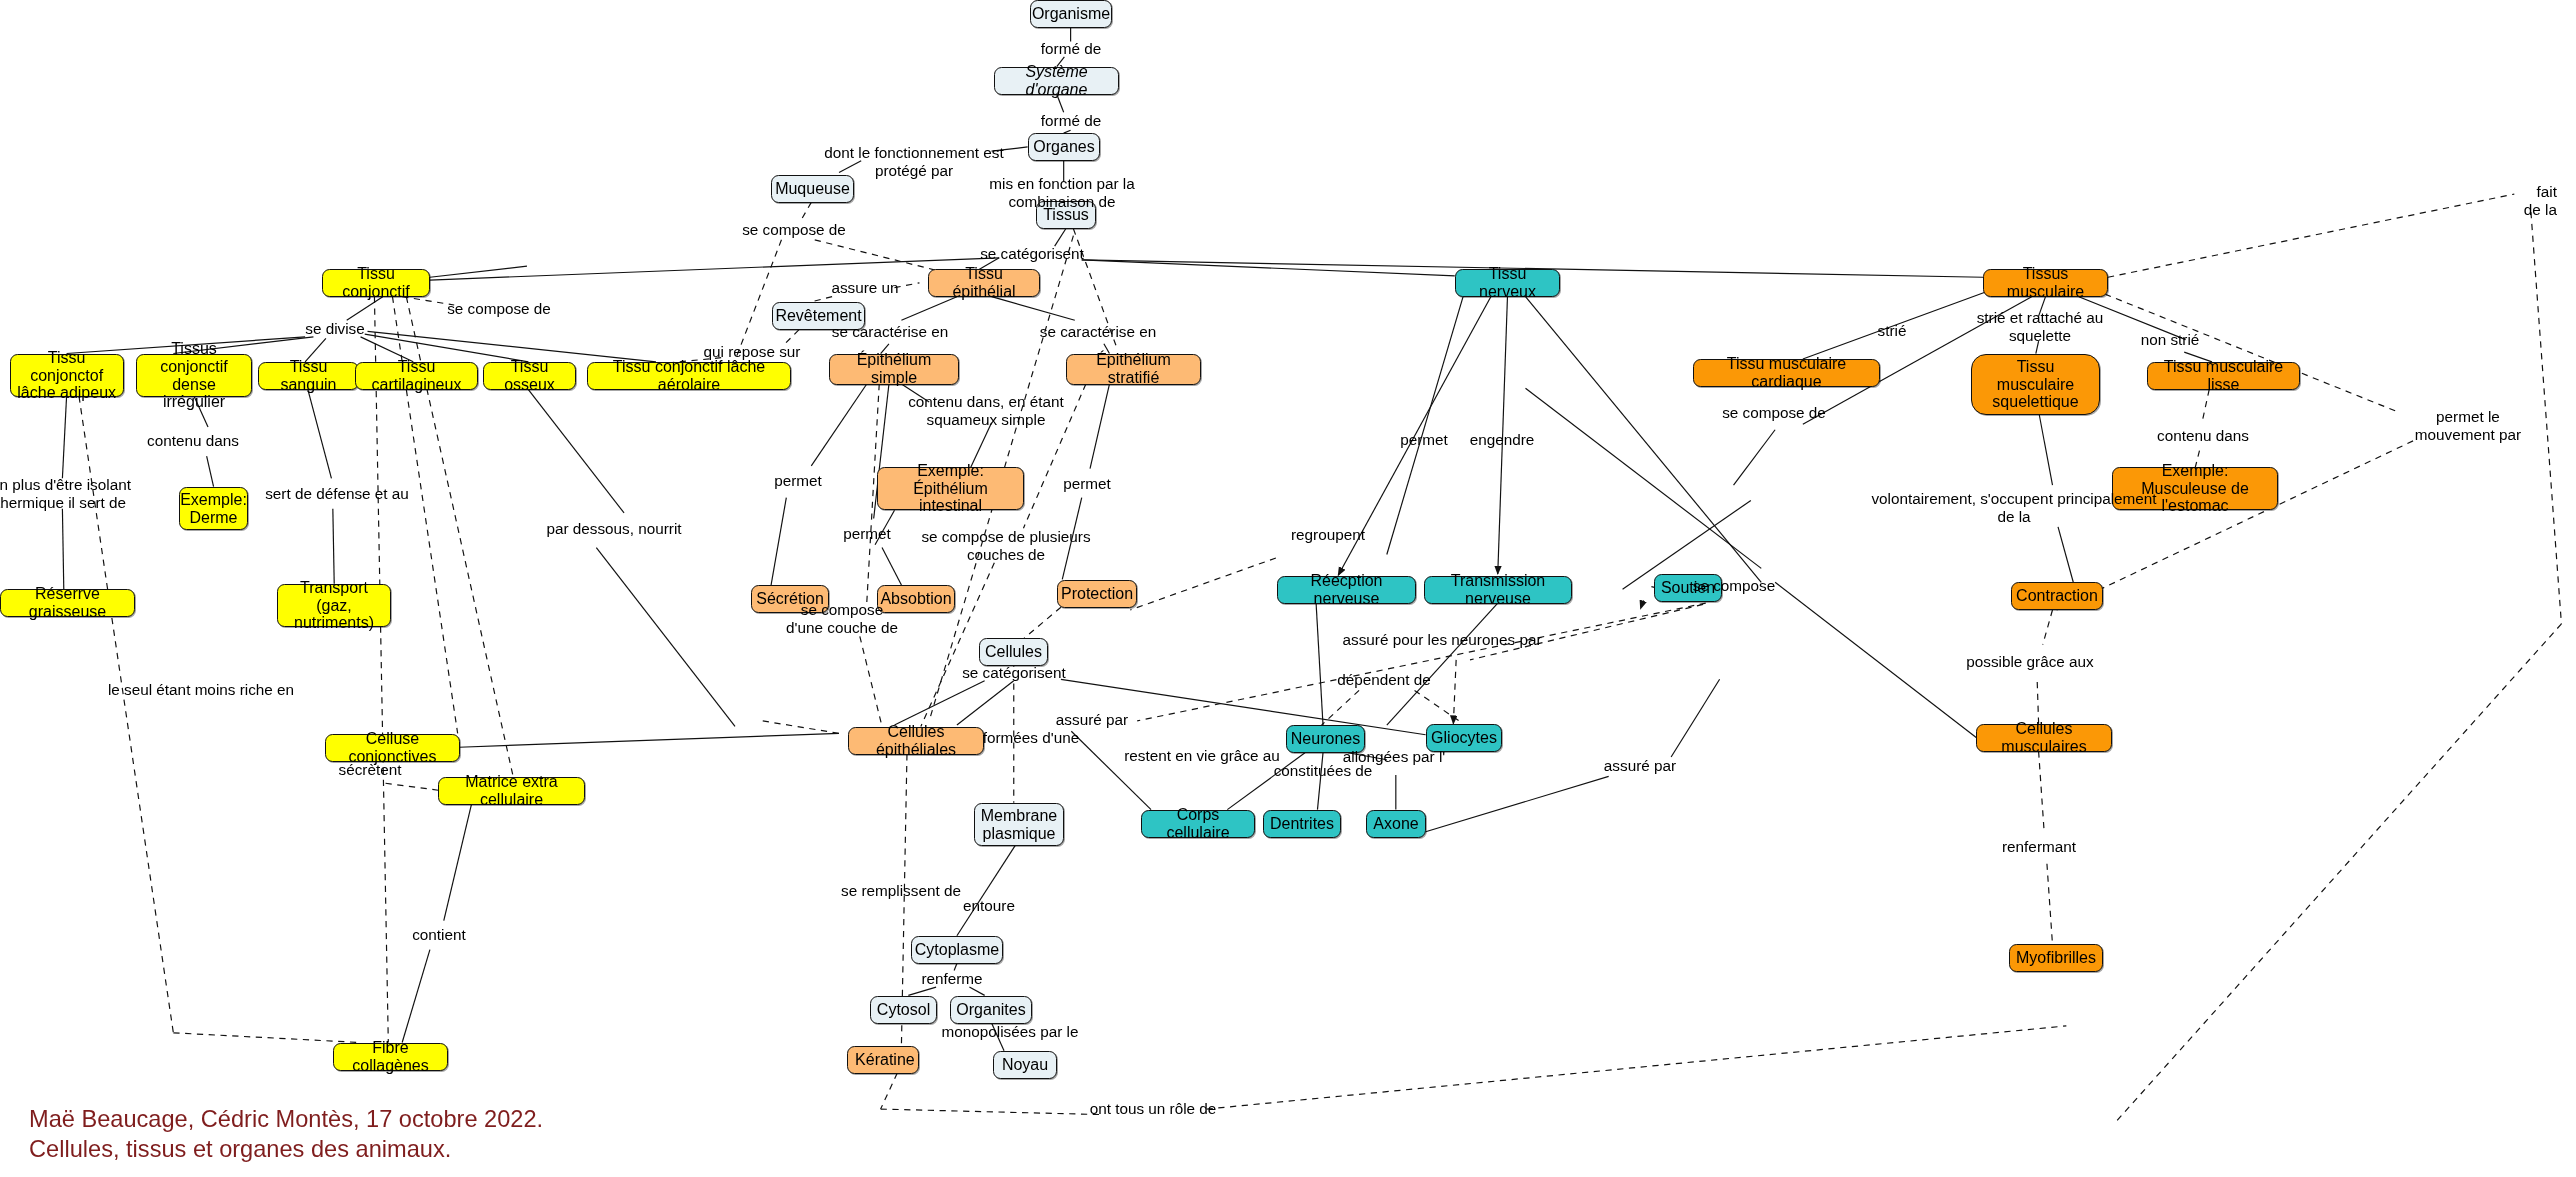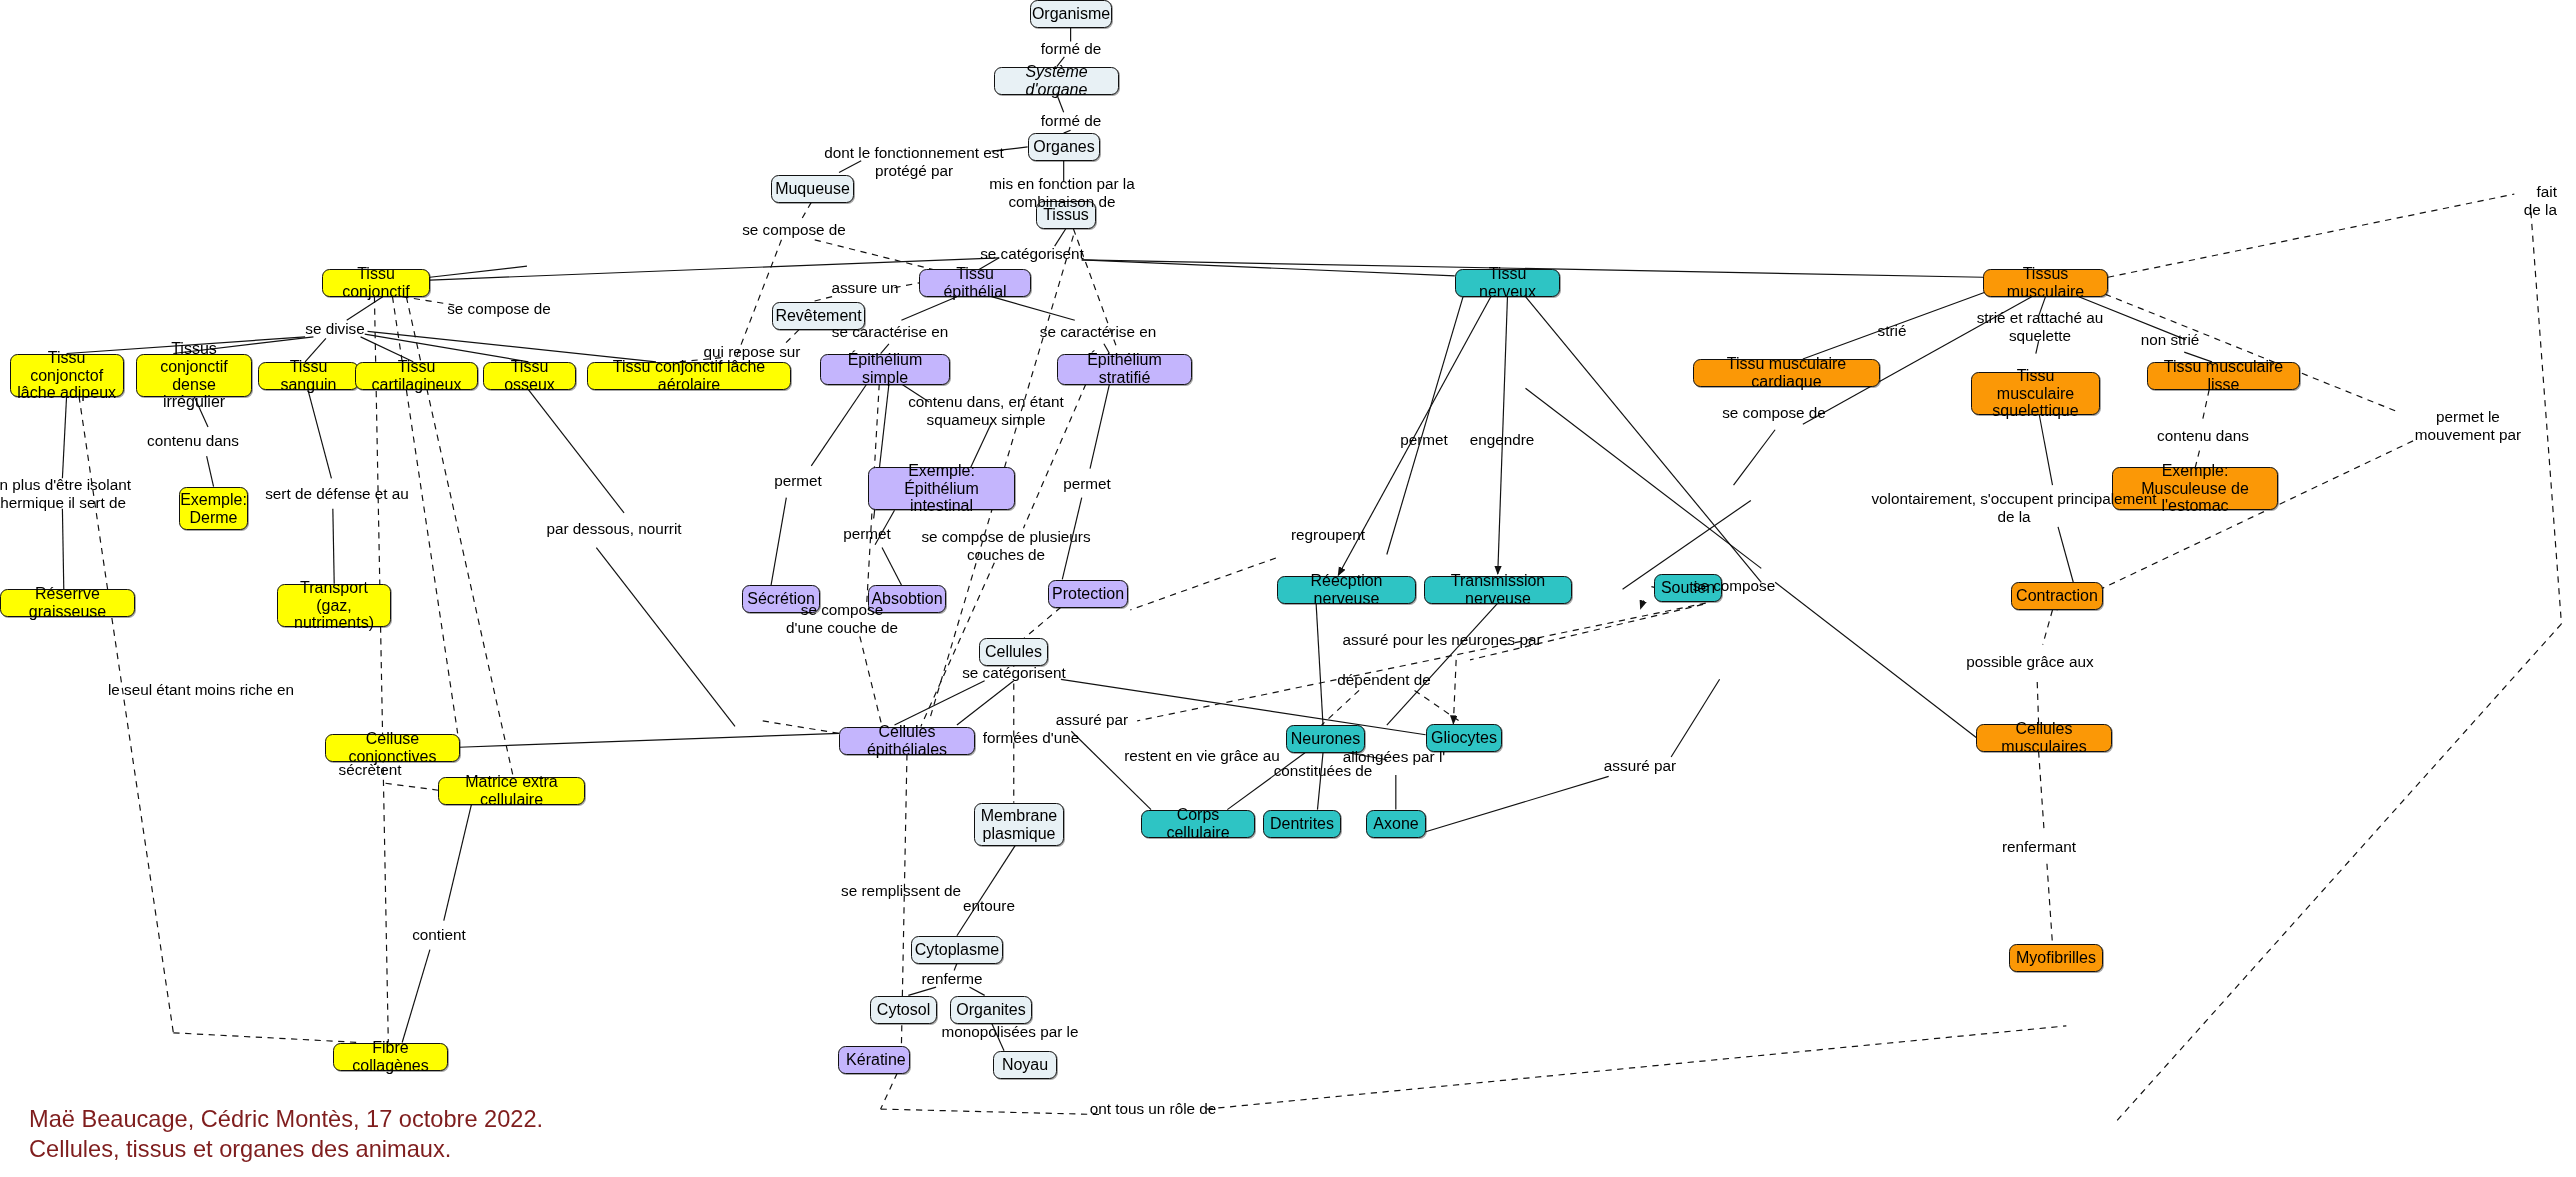--- a/index.html
+++ b/index.html
@@ -36,21 +36,21 @@
     color: #000000;
     padding: 3.5px 6.2px;
     white-space: pre-line;
     display: flex;
     align-items: center;
     justify-content: center;
     box-shadow: 1px 1px 0 rgba(0,0,0,0.35);
   }
   .n-plain  { background: #e8f1f5; }
   .n-yellow { background: #ffff00; }
-  .n-green  { background: #c4b5fd; }
+  .n-green  { background: #fdba74; margin-left: 9px; }
   .n-teal   { background: #2ec4c4; }
   .n-orange { background: #fb9806; }
 
   .lbl {
     position: absolute;
     font-size: 15.3px;
     color: #000000;
     text-align: center;
     line-height: 1.15;
     white-space: pre-line;
@@ -222,21 +222,21 @@
 lâche adipeux</div>
       <div class="node n-yellow" style="left: 136px; top: 354px; width: 116px; height: 43px;">Tissus conjonctif
 dense irrégulier</div>
       <div class="node n-yellow" style="left: 258px; top: 362px; width: 101px; height: 28px;">Tissu sanguin</div>
       <div class="node n-yellow" style="left: 355px; top: 362px; width: 123px; height: 28px;">Tissu cartilagineux</div>
       <div class="node n-yellow" style="left: 483px; top: 362px; width: 93px; height: 28px;">Tissu osseux</div>
       <div class="node n-yellow" style="left: 587px; top: 362px; width: 204px; height: 28px;">Tissu conjonctif lâche aérolaire</div>
       <div class="node n-green" style="left: 820px; top: 354px; width: 130px; height: 30.5px;">Épithélium simple</div>
       <div class="node n-green" style="left: 1057px; top: 354px; width: 135px; height: 30.5px;">Épithélium stratifié</div>
       <div class="node n-orange" style="left: 1693px; top: 359px; width: 187px; height: 28px;">Tissu musculaire cardiaque</div>
-      <div class="node n-orange" style="left: 1971px; top: 372px; width: 129px; height: 43px;">Tissu musculaire
+      <div class="node n-orange" style="left: 1971px; top: 354px; width: 129px; height: 61px; border-radius: 15px;">Tissu musculaire
 squelettique</div>
       <div class="node n-orange" style="left: 2147px; top: 362px; width: 153px; height: 28px;">Tissu musculaire lisse</div>
       <div class="node n-green" style="left: 868px; top: 467px; width: 147px; height: 43px;">Exemple:
 Épithélium intestinal</div>
       <div class="node n-yellow" style="left: 179px; top: 487px; width: 69px; height: 43px;">Exemple:
 Derme</div>
       <div class="node n-orange" style="left: 2112px; top: 467px; width: 166px; height: 43px;">Exemple:
 Musculeuse de l'estomac</div>
       <div class="node n-yellow" style="left: 0px; top: 589px; width: 135px; height: 28px;">Réserrve graisseuse</div>
       <div class="node n-yellow" style="left: 277px; top: 584px; width: 114px; height: 43px;">Transport

